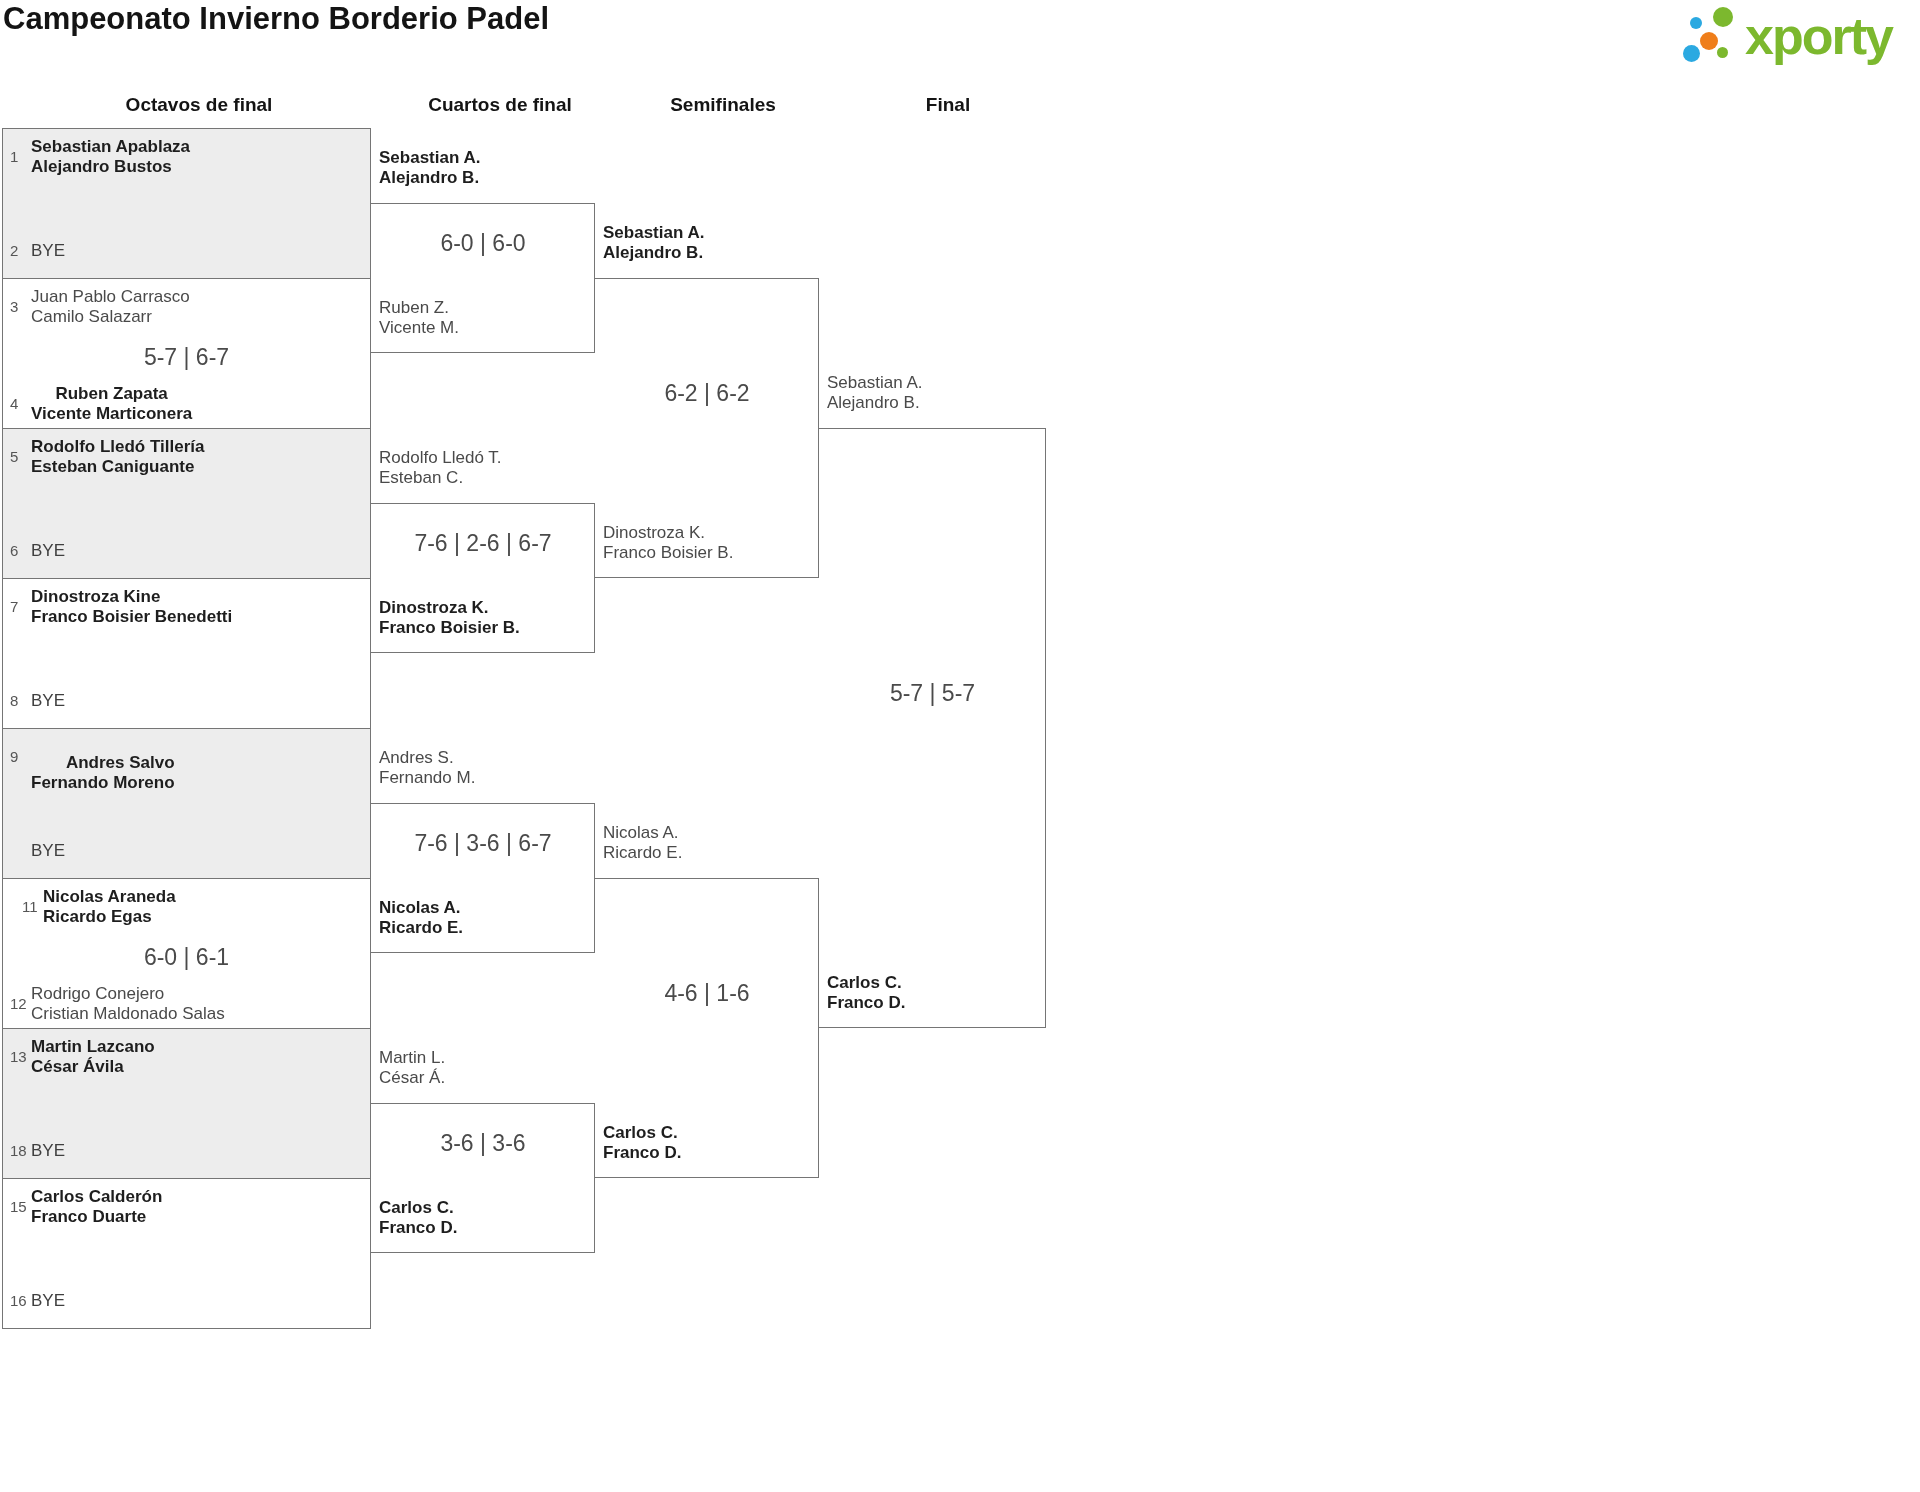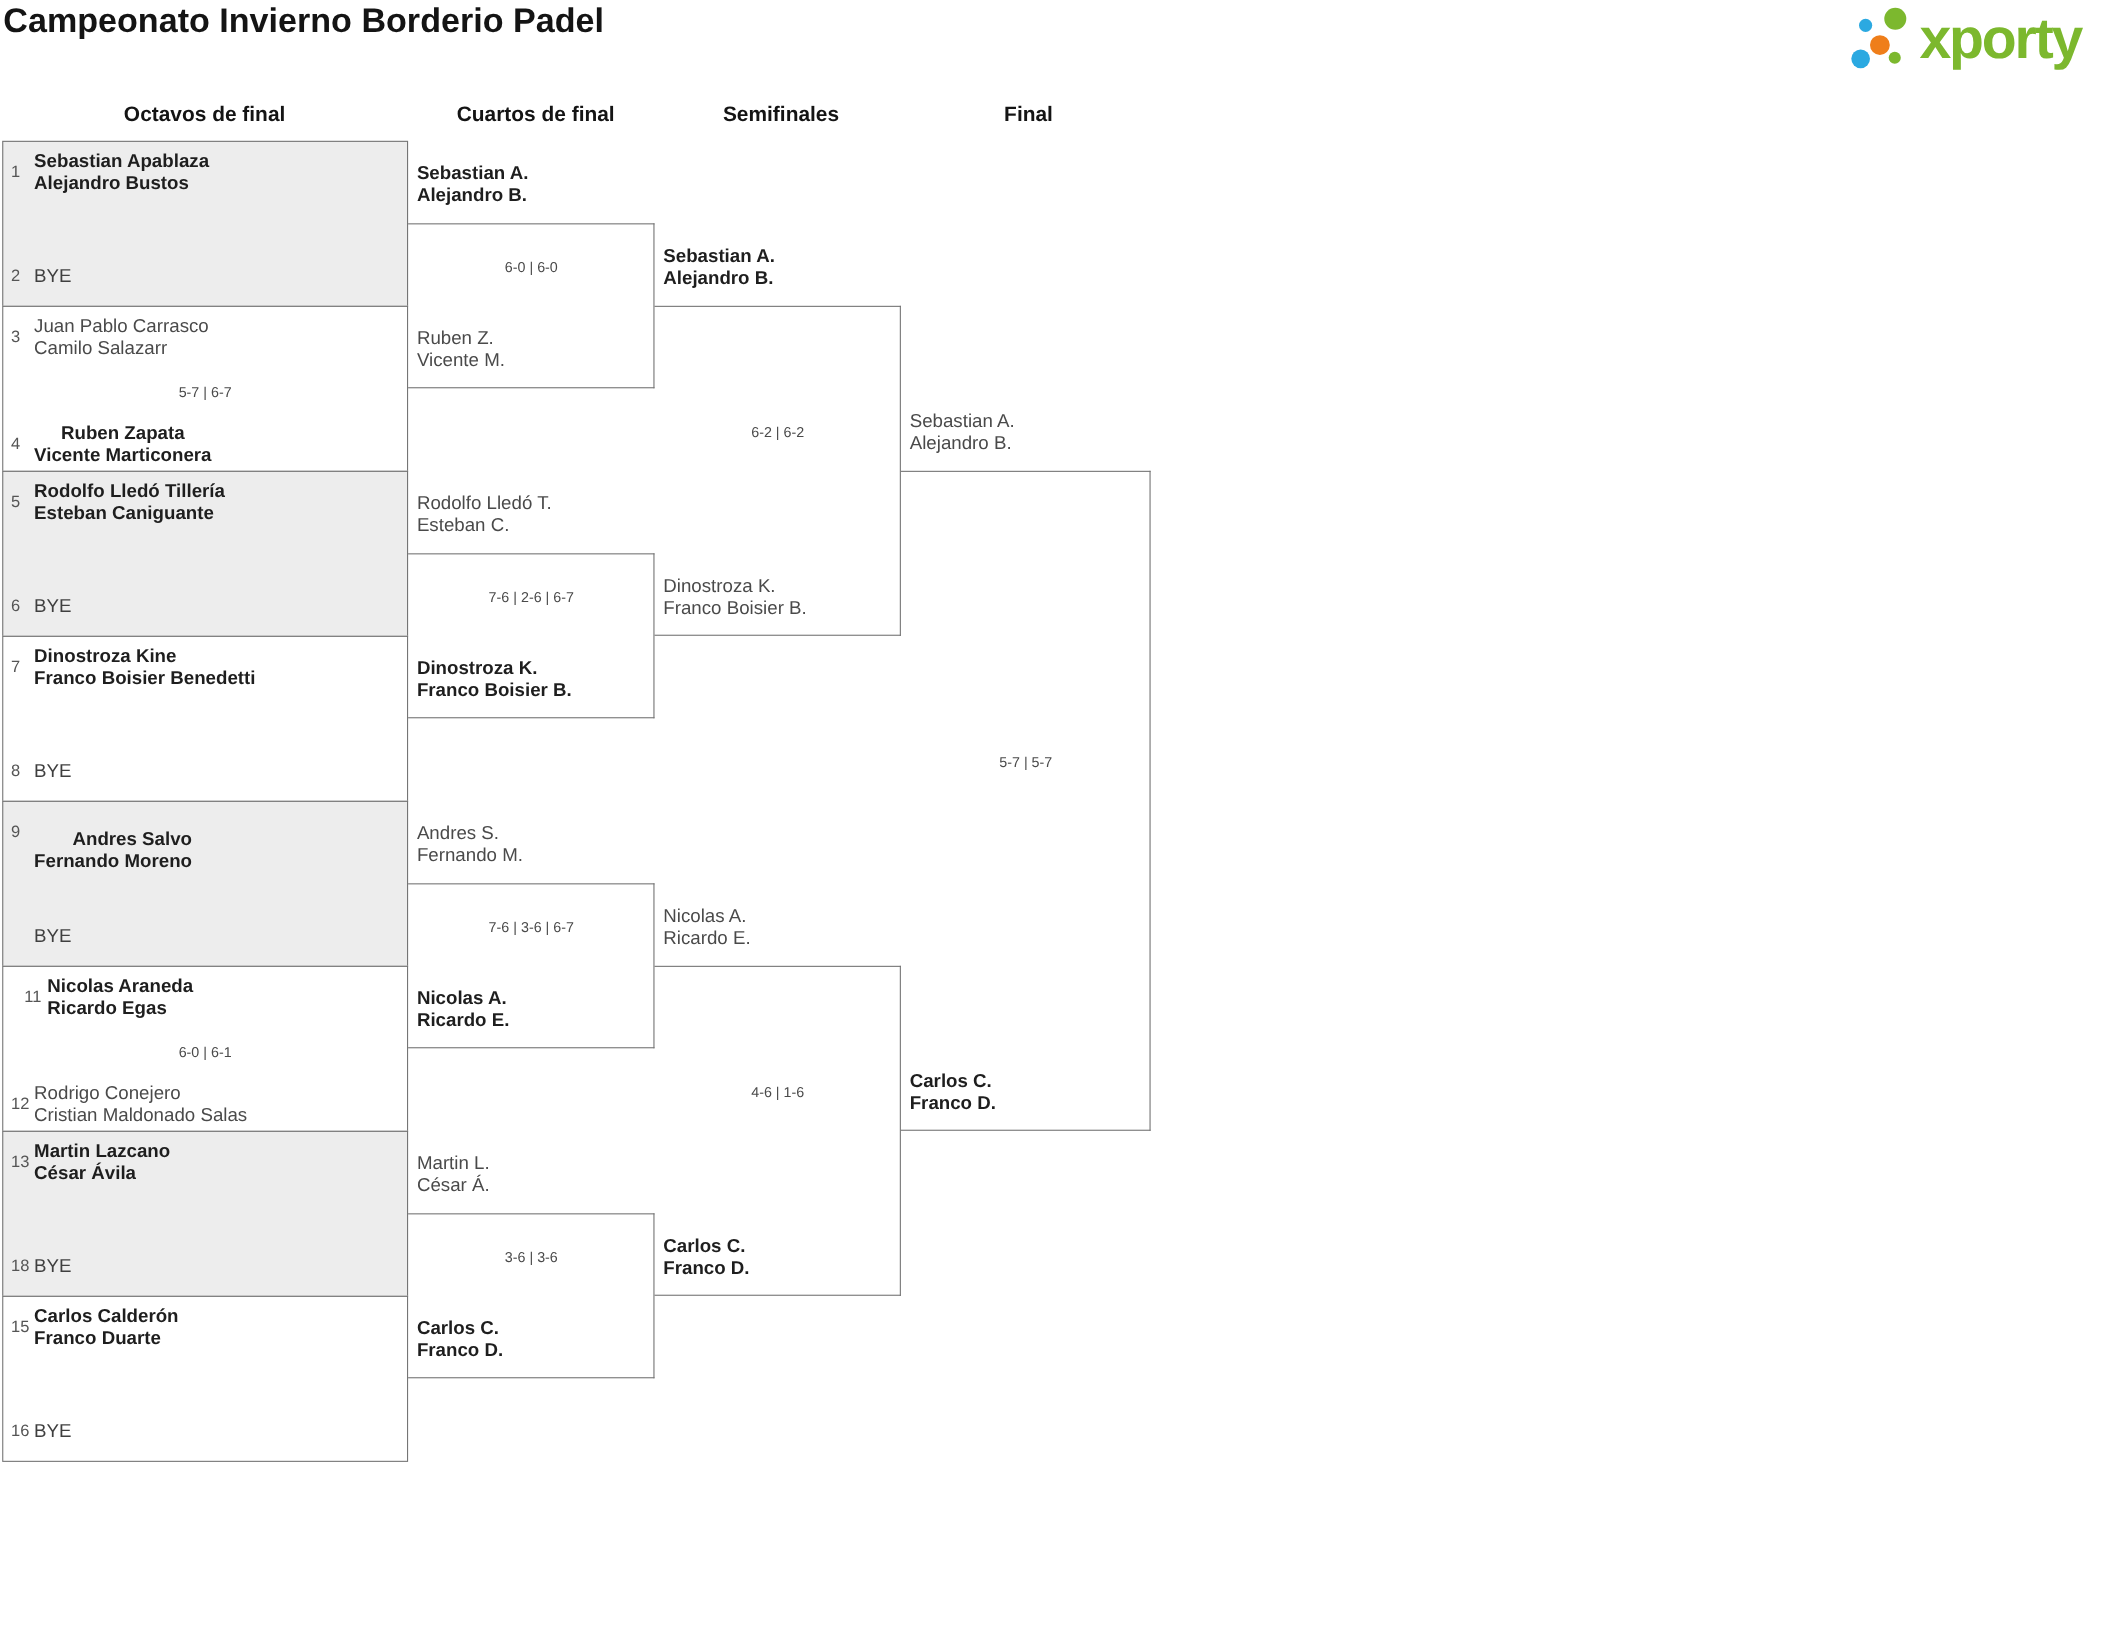--- a/index.html
+++ b/index.html
@@ -5,41 +5,41 @@
   html,body{margin:0;padding:0;background:#fff;}
   #stage{
     position:relative;width:1920px;height:1492px;background:#ffffff;
     font-family:"Liberation Sans",sans-serif;color:#1e1e1e;overflow:hidden;
   }
   
   .title{position:absolute;left:3px;top:2px;font-size:31px;font-weight:700;
          line-height:34px;color:#141414;white-space:nowrap;}
   
   .rhead{position:absolute;top:94px;transform:translateX(-50%);
-         font-size:19px;font-weight:600;color:#141414;white-space:nowrap;}
+         font-size:19px;font-weight:600;color:#141414;white-space:nowrap;margin-left:13px;}
   
   .obox{position:absolute;left:2px;width:369px;height:151px;
         border:1px solid #757575;box-sizing:border-box;background:#fff;}
   .obox.shaded{background:#ededed;}
   
   .rrect{position:absolute;border:1px solid #757575;border-left:none;
          box-sizing:border-box;background:transparent;}
   
   .slot{position:absolute;left:0;width:100%;}
   .seed{position:absolute;left:7px;width:20px;font-size:15px;line-height:20px;
         color:#555;font-weight:400;}
   .tnames{position:absolute;left:28px;white-space:nowrap;font-size:17px;
           line-height:20px;color:#4a4a4a;font-weight:400;}
   .tnames.bold{font-weight:700;color:#1e1e1e;}
   .byerow{position:absolute;left:0;width:100%;height:20px;}
   .byelabel{position:absolute;left:28px;font-size:17px;line-height:20px;color:#3f3f3f;}
   .rname{position:absolute;white-space:nowrap;font-size:17px;line-height:20px;
          color:#4a4a4a;font-weight:400;}
   .rname.bold{font-weight:700;color:#1e1e1e;}
-  .score{position:absolute;text-align:center;font-size:13px;line-height:20px;
+  .score{position:absolute;text-align:center;font-size:23px;line-height:20px;
          color:#4a4a4a;white-space:nowrap;}
   
   .logo{position:absolute;right:0;top:0;width:230px;height:80px;}
   .dot{position:absolute;border-radius:50%;}
   .logotext{position:absolute;left:55px;top:10px;font-size:52px;font-weight:700;
             letter-spacing:-2px;line-height:52px;}
 </style>
 </head>
 <body>
 

